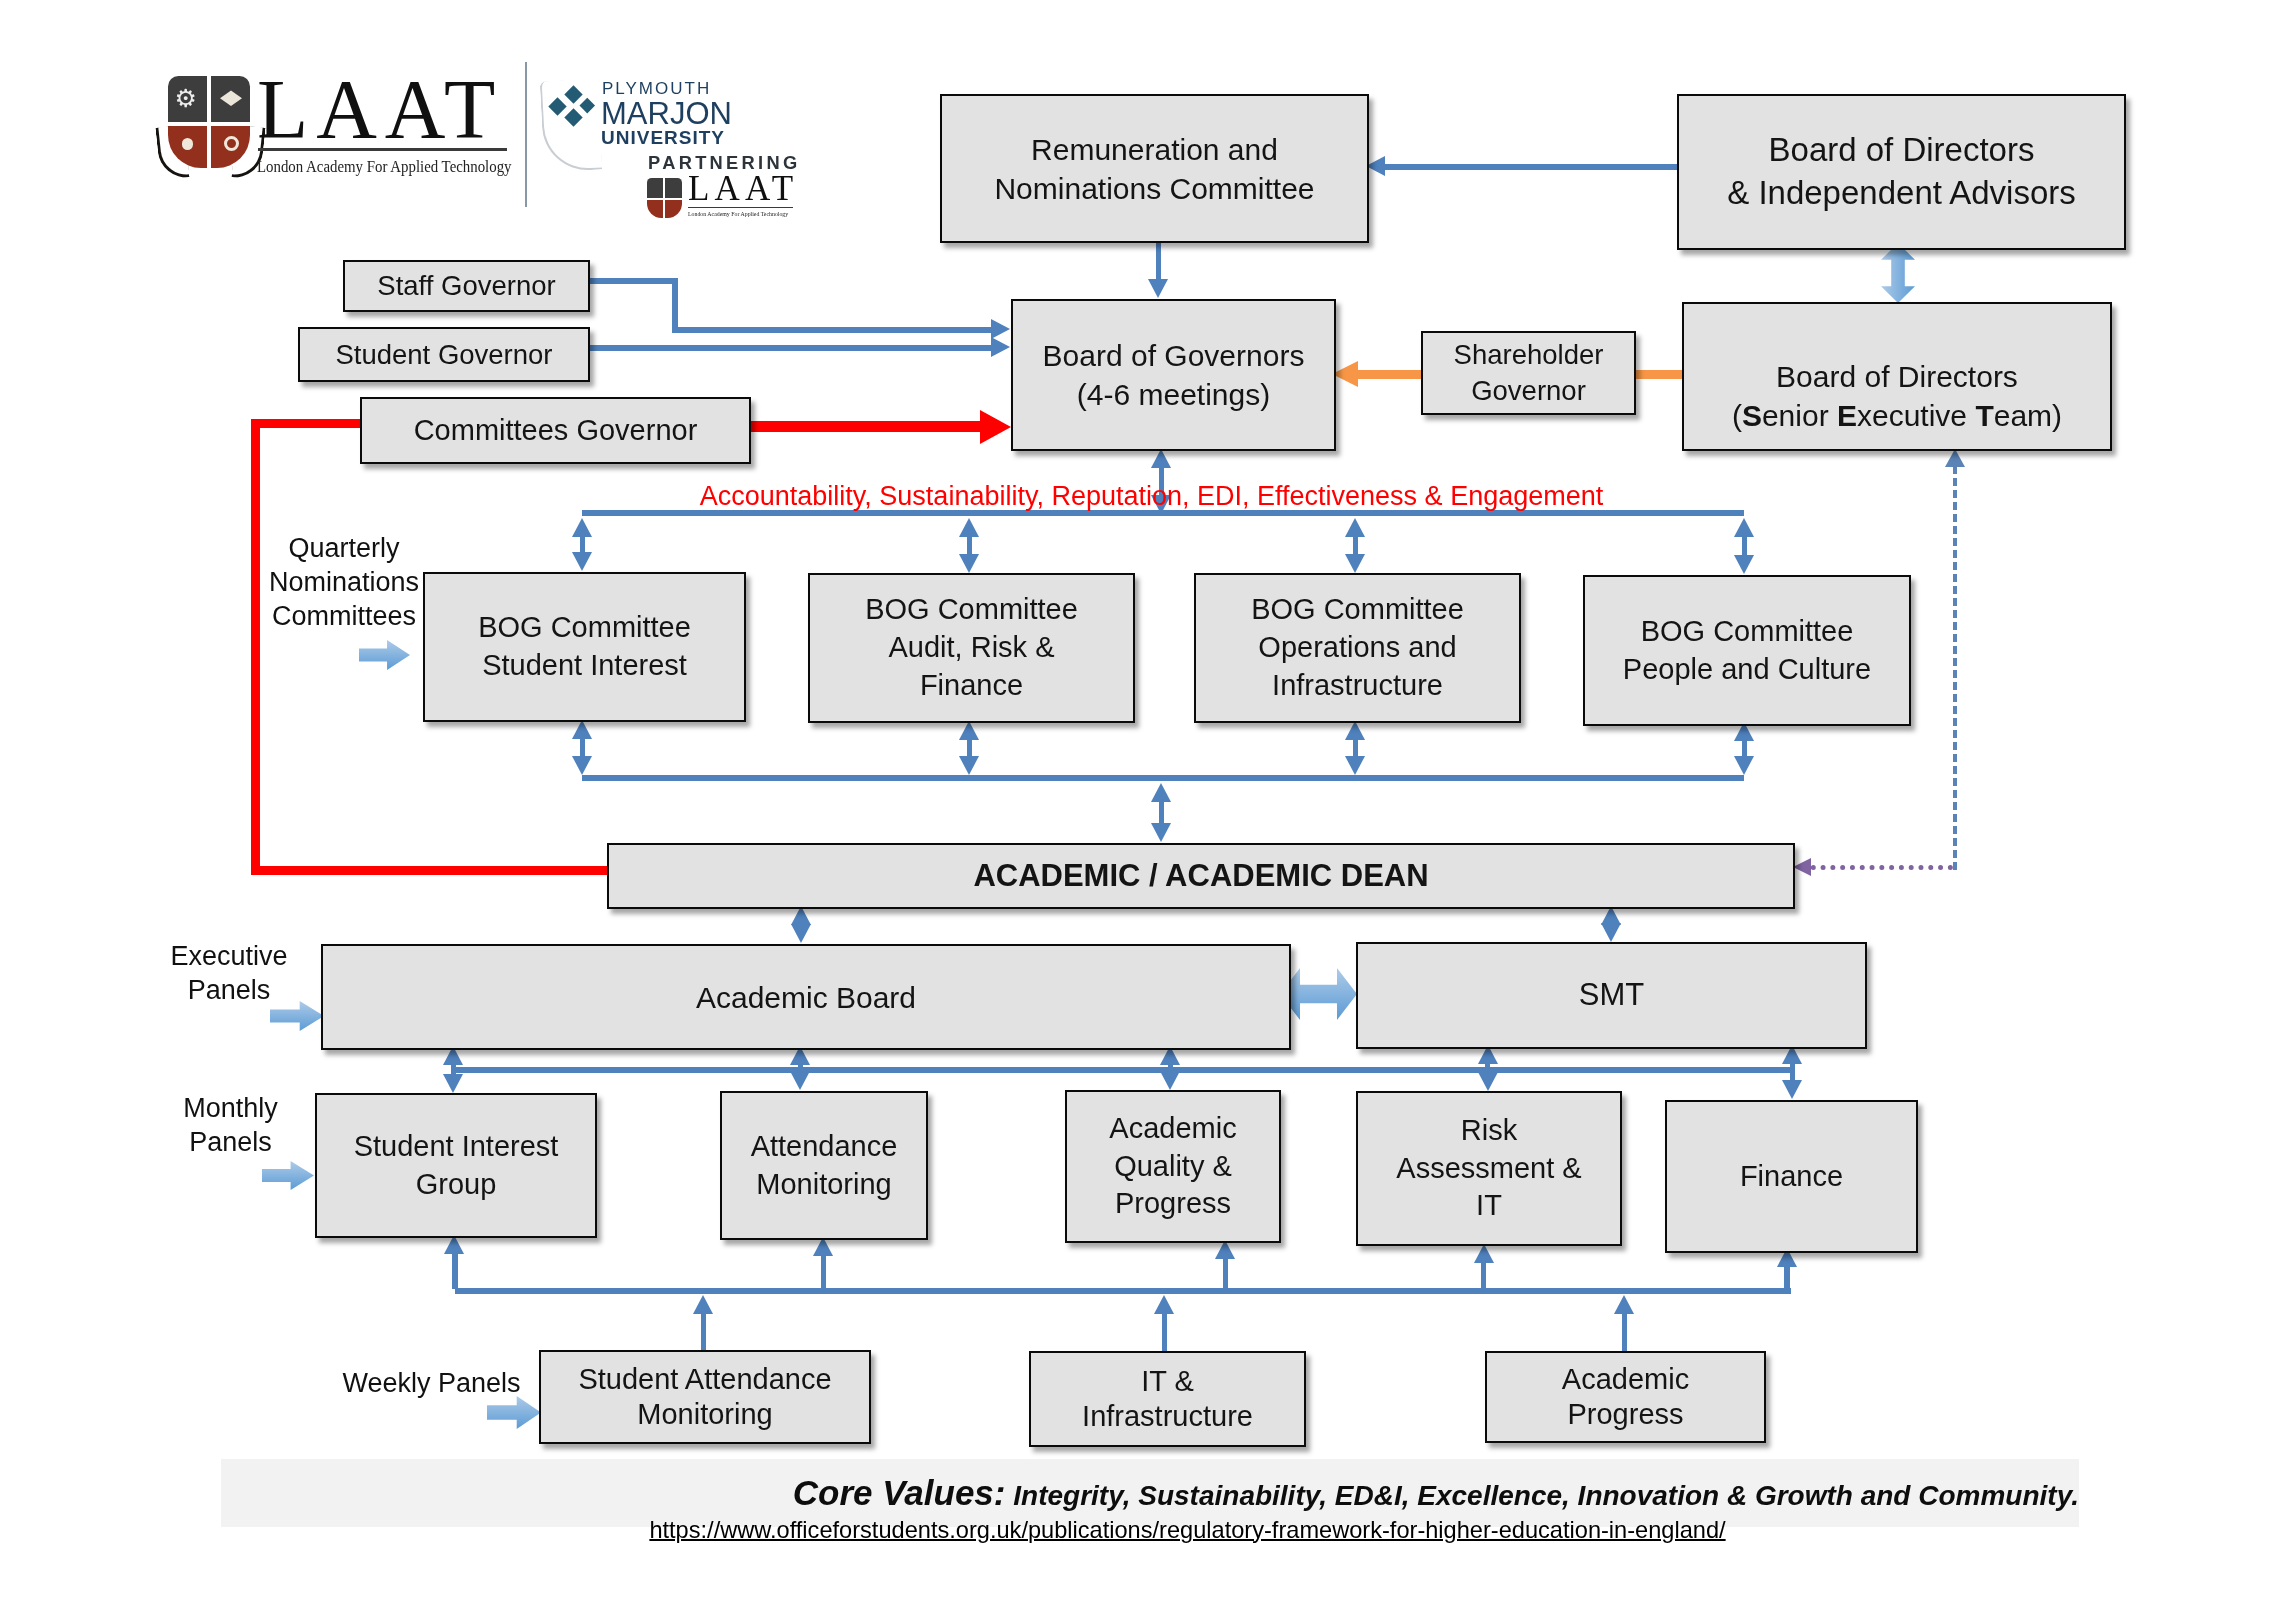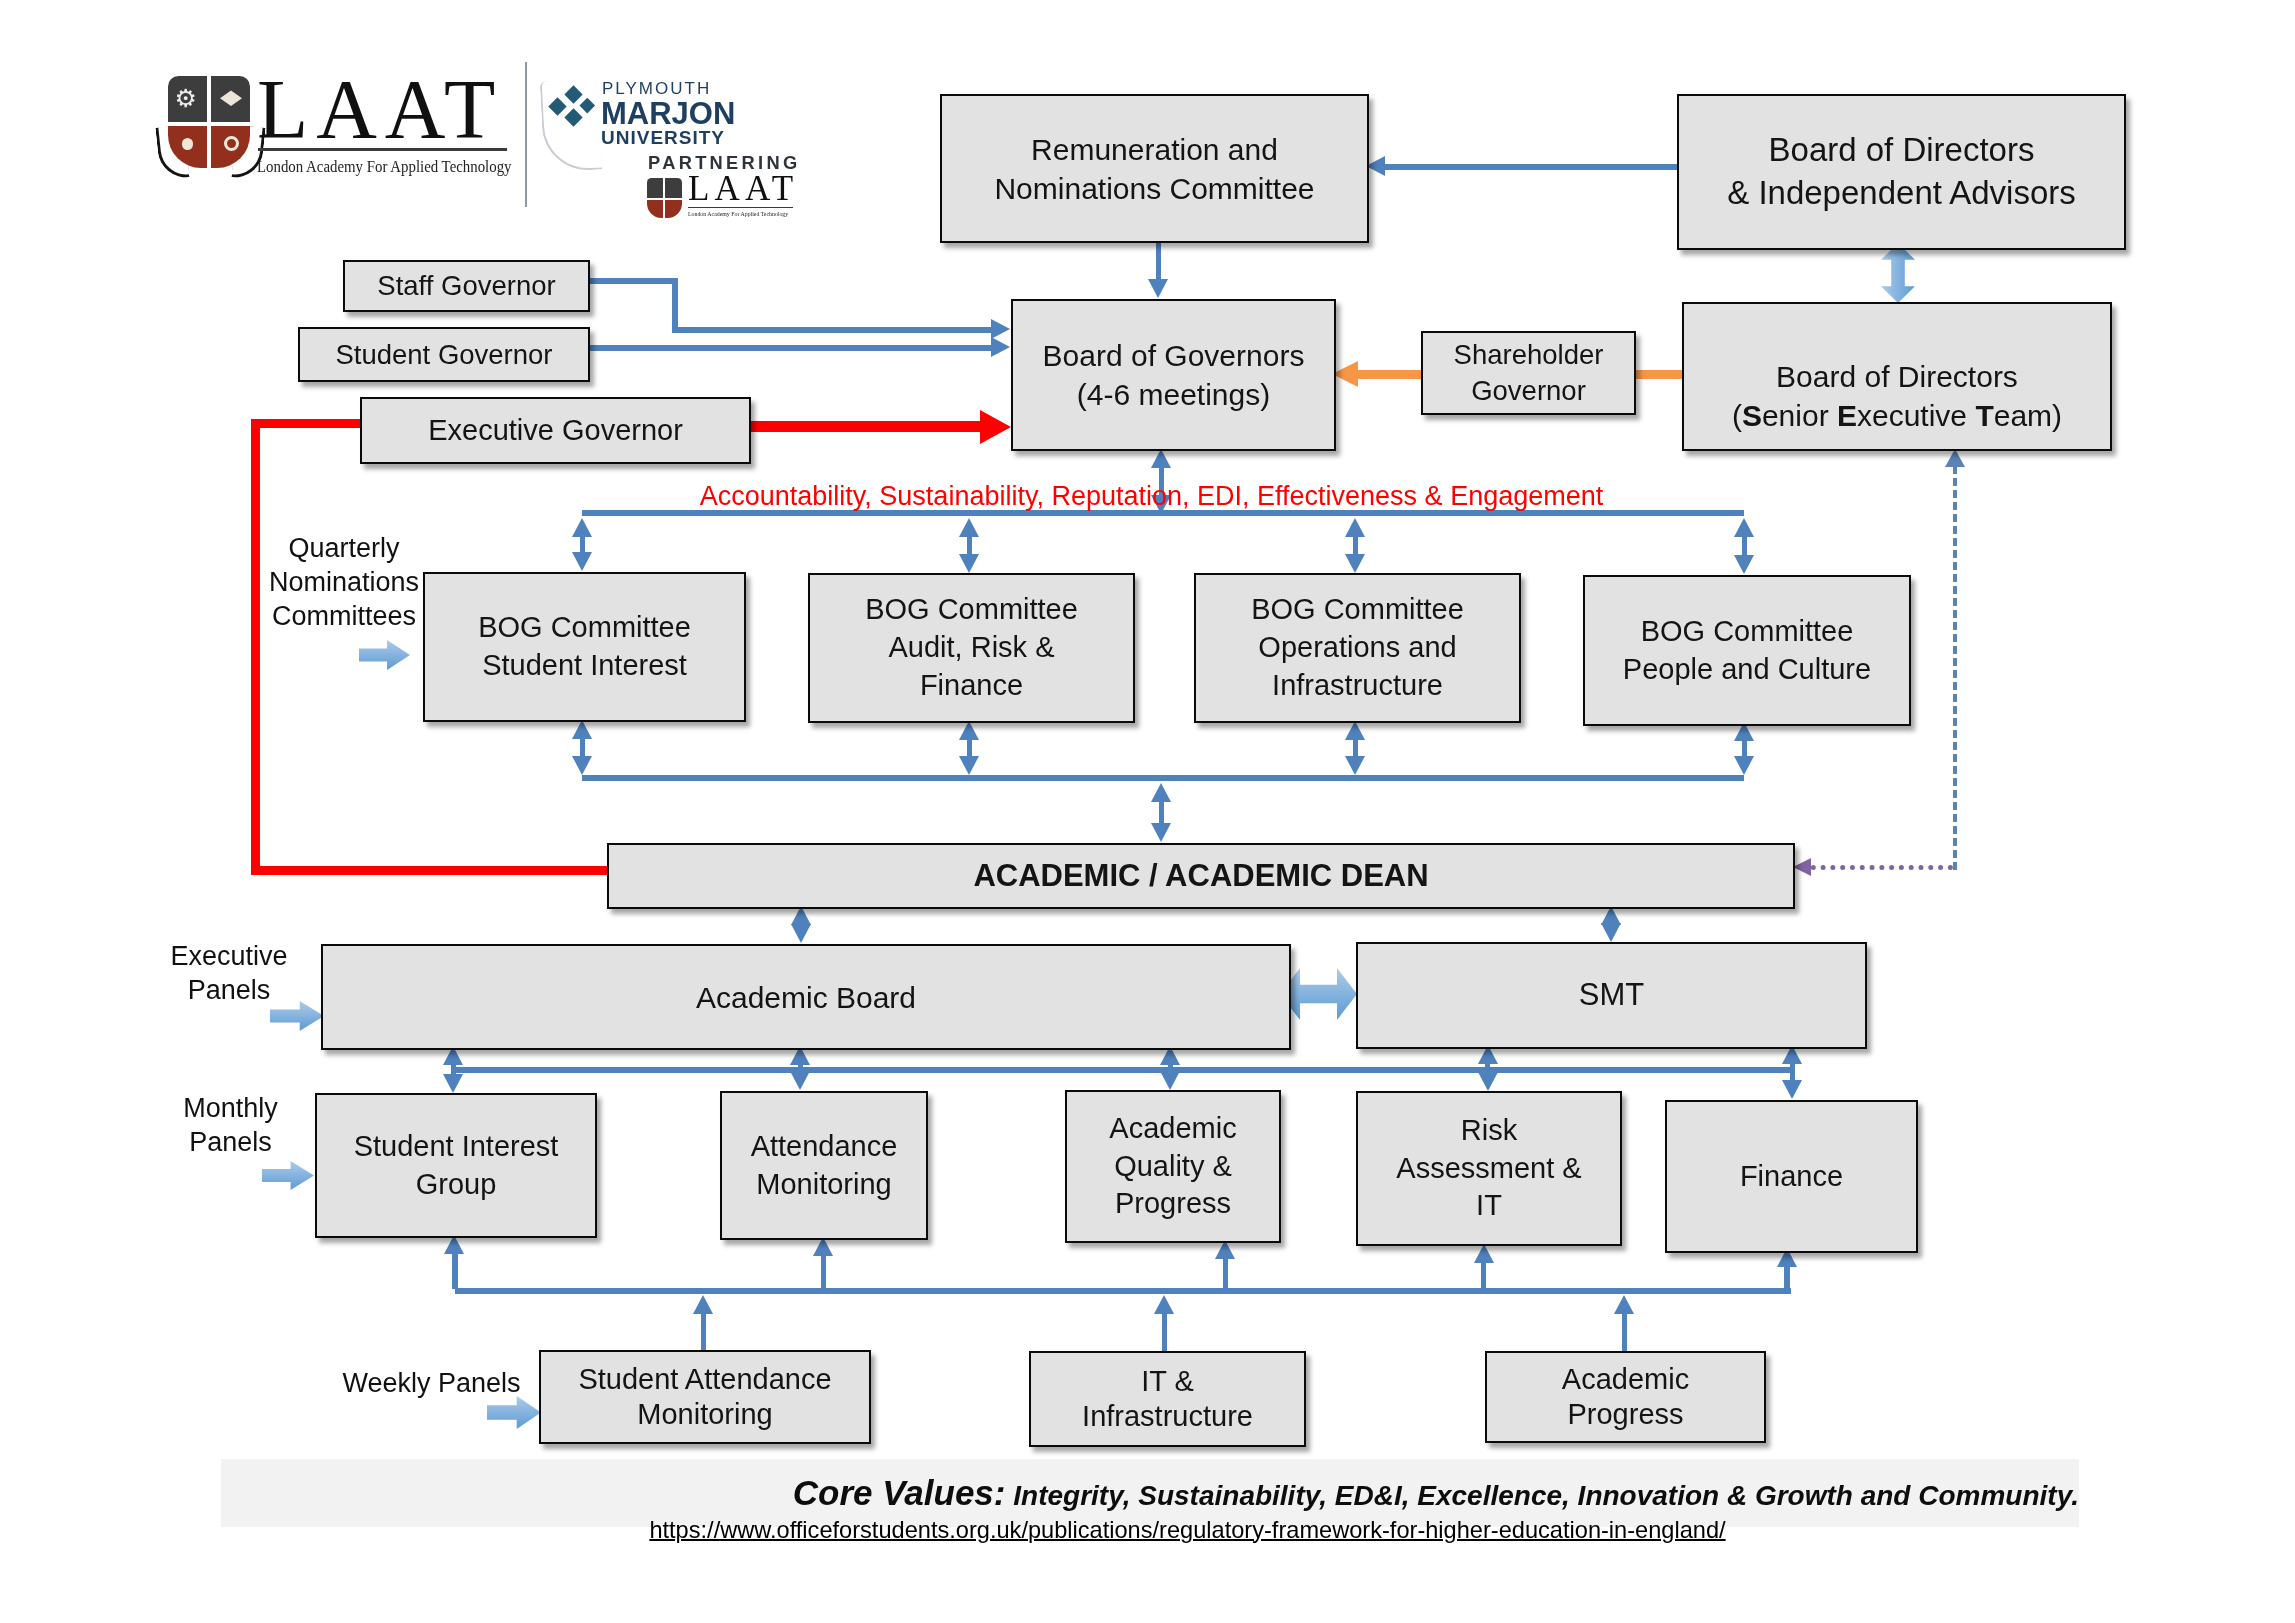--- a/index.html
+++ b/index.html
@@ -103,21 +103,21 @@
 <div class="hdr" style="left:525px;top:62px;width:2px;height:145px;background:#8a97a5"></div>
 
 <div class="hdr" style="left:542px;top:80px;width:56px;height:89px;border-left:2.6px solid #c9ced4;border-bottom:2.6px solid #c9ced4;border-radius:6.5px 0 0 46px;transform:rotate(-3deg)"></div>
 <div class="hdr" style="left:551px;top:89px;width:46px;height:37px">
   <div class="dia" style="left:15.7px;top:-1.3px"></div>
   <div class="dia" style="left:0;top:11px"></div>
   <div class="dia" style="left:31px;top:11px;width:10.5px;height:10.5px"></div>
   <div class="dia" style="left:15.7px;top:22px"></div>
 </div>
 <div class="hdr mtxt" style="left:602px;top:80px;font-size:17px;font-weight:400;letter-spacing:2px">PLYMOUTH</div>
-<div class="hdr mtxt" style="left:601px;top:98px;font-size:31px;font-weight:700">MARJON</div>
+<div class="hdr mtxt" style="left:601px;top:98px;font-size:31px;font-weight:400">MARJON</div>
 <div class="hdr mtxt" style="left:601px;top:128px;font-size:19px;font-weight:700;letter-spacing:1px">UNIVERSITY</div>
 <div class="hdr" style="left:648px;top:152px;font-size:18.3px;font-weight:800;letter-spacing:3.3px;color:#2e343b">PARTNERING</div>
 
 <div class="hdr shield" style="left:647px;top:178px;width:35px;height:43px">
   <div class="sq" style="left:0;top:0;width:16.4px;height:19.6px;background:#3d3d3d;border-radius:4.6px 0 0 0"></div>
   <div class="sq" style="left:18.3px;top:0;width:16.4px;height:19.6px;background:#3d3d3d;border-radius:0 4.6px 0 0"></div>
   <div class="sq" style="left:0;top:21.6px;width:16.4px;height:18.3px;background:#93301d;border-radius:0 0 0 14.4px"></div>
   <div class="sq" style="left:18.3px;top:21.6px;width:16.4px;height:18.3px;background:#93301d;border-radius:0 0 14.4px 0"></div>
 </div>
 <div class="hdr laat-big" style="left:688px;top:171px;font-size:35px;letter-spacing:5.2px">LAAT</div>
@@ -233,21 +233,21 @@
     <div class="box-label">Board of Directors
 &amp; Independent Advisors</div>
   </div>
 <div class="nbox" style="left:343px;top:260px;width:243px;height:48px;font-size:27.5px">
     <div class="box-label">Staff Governor</div>
   </div>
 <div class="nbox" style="left:298px;top:327px;width:288px;height:51px;font-size:27.5px">
     <div class="box-label">Student Governor</div>
   </div>
 <div class="nbox" style="left:360px;top:397px;width:387px;height:63px;font-size:29px">
-    <div class="box-label">Executive Governor</div>
+    <div class="box-label">Committees Governor</div>
   </div>
 <div class="nbox" style="left:1011px;top:299px;width:321px;height:148px;font-size:30px">
     <div class="box-label">Board of Governors
 (4-6 meetings)</div>
   </div>
 <div class="nbox" style="left:1421px;top:331px;width:211px;height:80px;font-size:27.5px">
     <div class="box-label">Shareholder
 Governor</div>
   </div>
 <div class="nbox" style="left:1682px;top:302px;width:426px;height:145px;font-size:30px">

